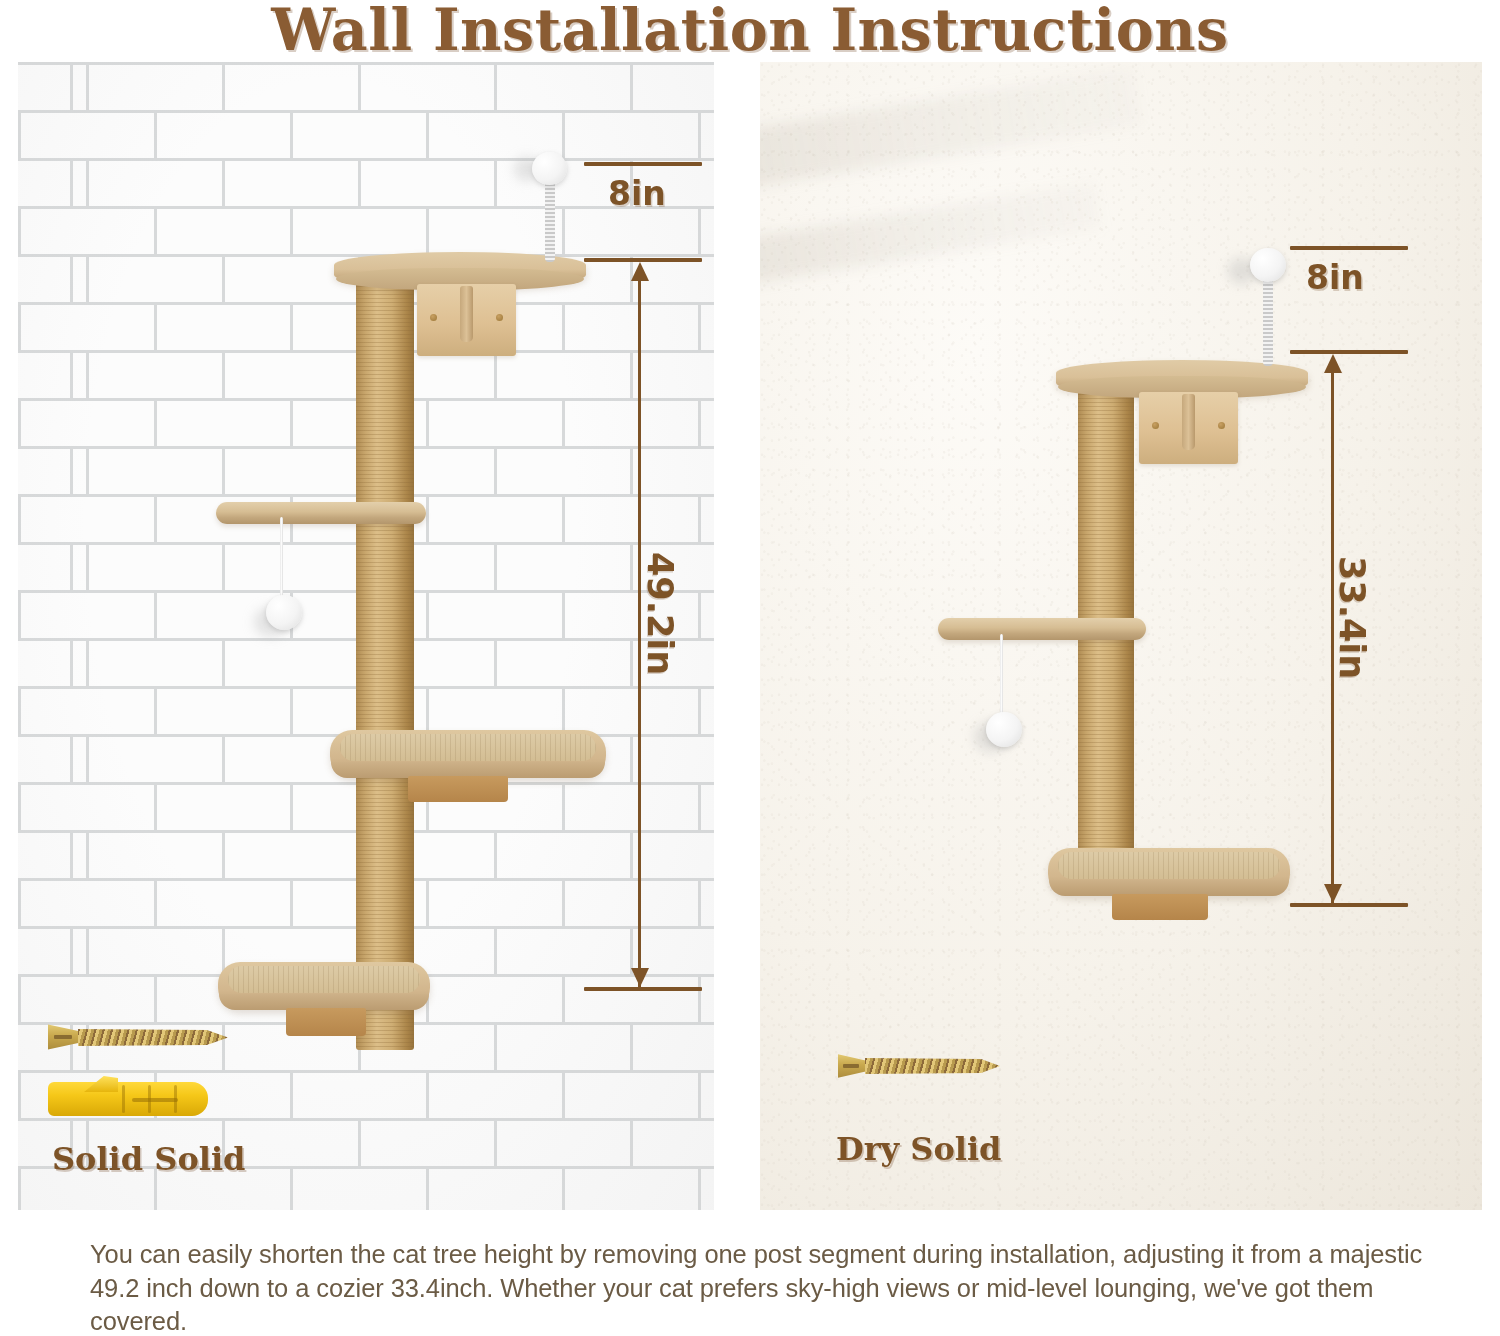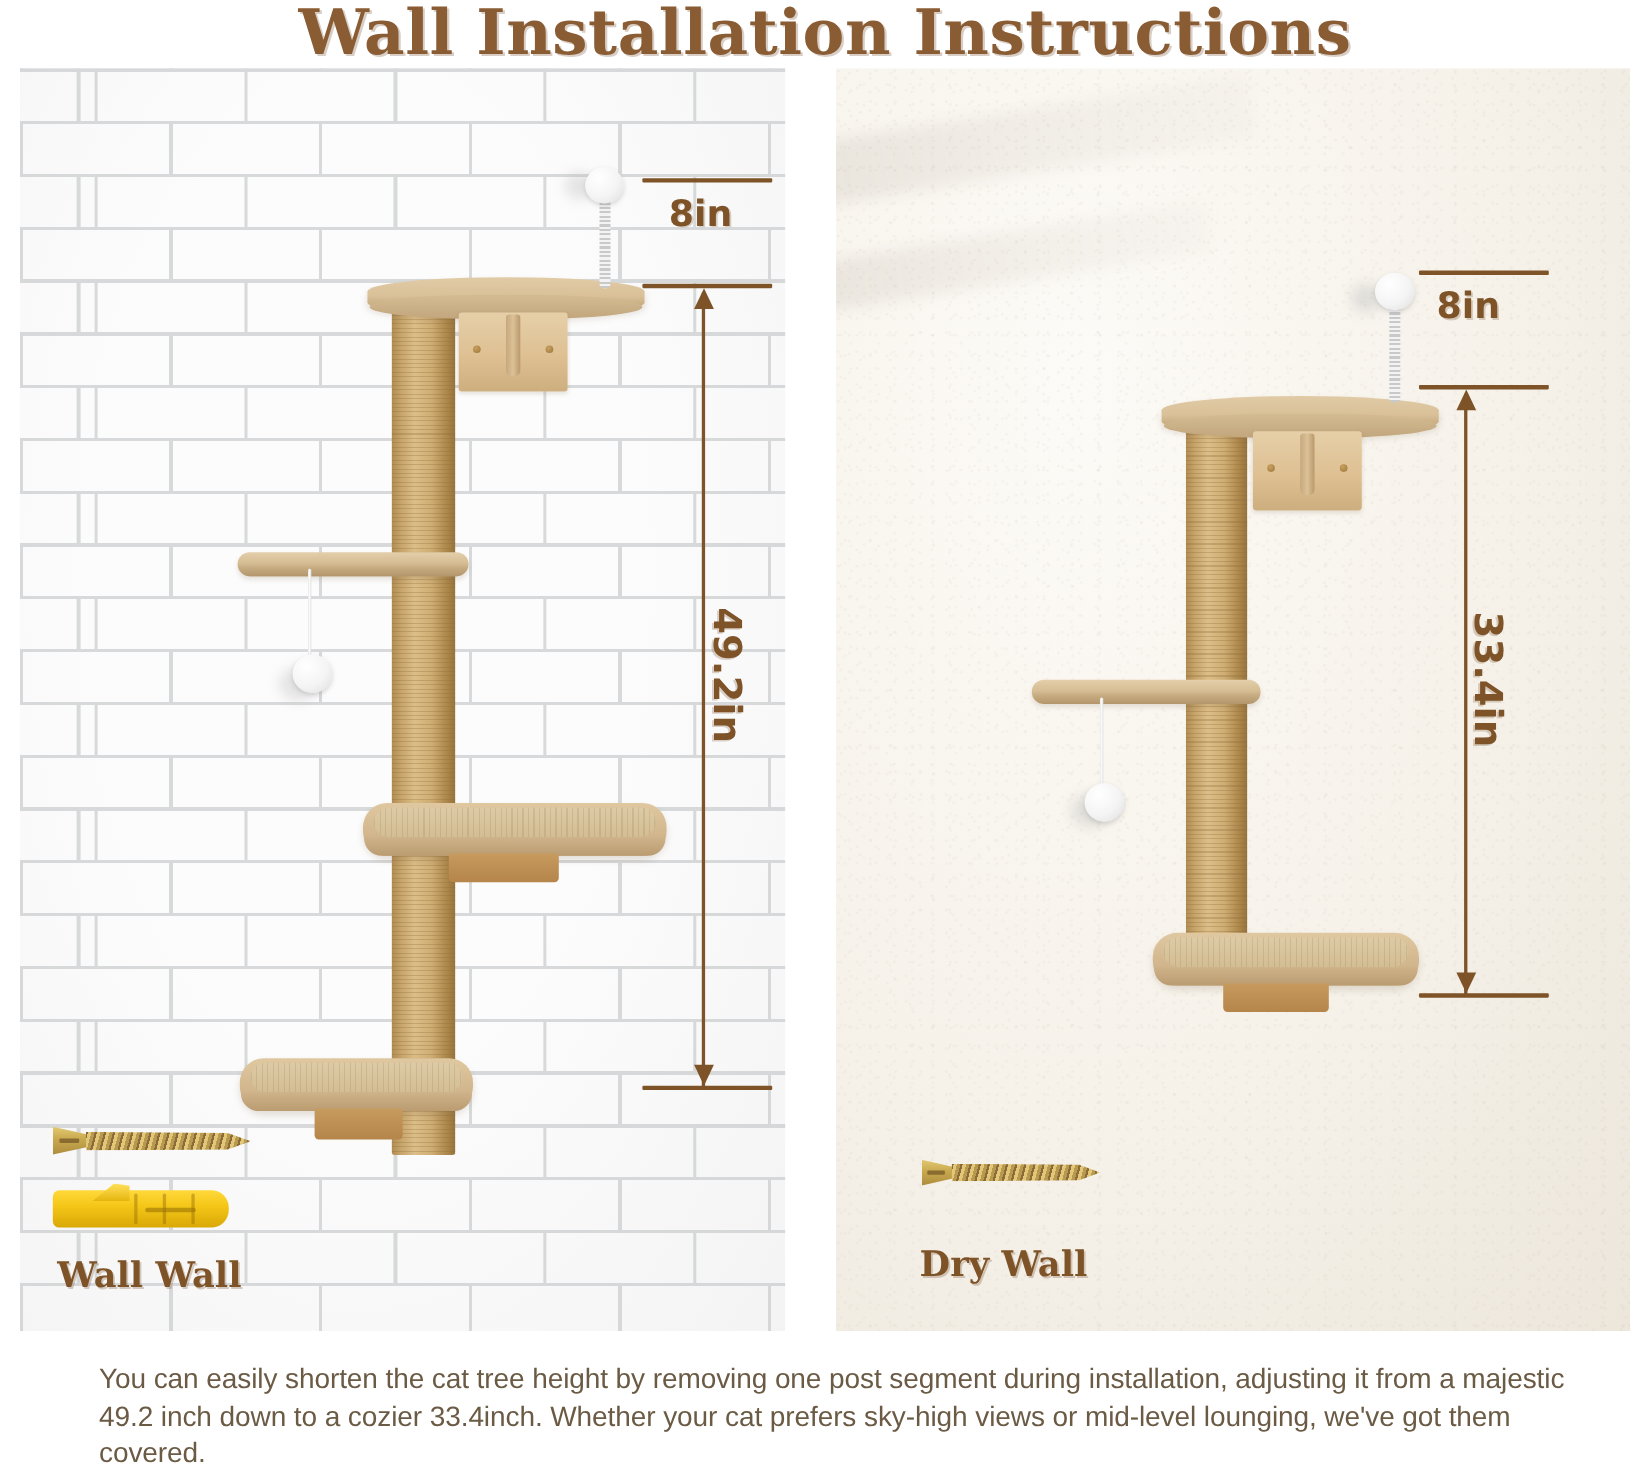--- a/index.html
+++ b/index.html
@@ -309,21 +309,21 @@
     </div>
 
     <div class="anchor" style="left:30px; top:1020px; width:160px; height:34px;">
       <div class="anchor-barb" style="left:36px; top:-6px; width:34px; height:16px;"></div>
       <div class="anchor-rib" style="left:74px; top:3px; width:3px; height:28px;"></div>
       <div class="anchor-rib" style="left:100px; top:3px; width:3px; height:28px;"></div>
       <div class="anchor-rib" style="left:126px; top:3px; width:3px; height:28px;"></div>
       <div class="anchor-slot" style="left:84px; top:16px; width:46px; height:4px;"></div>
     </div>
 
-    <div class="wall-label" style="left:34px; top:1078px;">Wall Wall</div>
+    <div class="wall-label" style="left:34px; top:1078px;">Solid Solid</div>
 
     <div class="dim-tick" style="left:566px; top:100px; width:118px;"></div>
     <div class="dim-label" style="left:590px; top:112px; font-size:33px;">8in</div>
 
     <div class="dim-tick" style="left:566px; top:196px; width:118px;"></div>
     <div class="arrow-up" style="left:613px; top:200px;"></div>
     <div class="dim-line" style="left:620px; top:204px; height:722px;"></div>
     <div class="arrow-down" style="left:613px; top:906px;"></div>
     <div class="dim-tick" style="left:566px; top:925px; width:118px;"></div>
     <div class="dim-label dim-vert" style="left:662px; top:490px; font-size:35px;">49.2in</div>
@@ -360,21 +360,21 @@
     <div class="plat-mat" style="left:298px; top:790px; width:222px; height:27px;"></div>
     <div class="plat-lip" style="left:289px; top:818px; width:240px; height:16px;"></div>
     <div class="under-bracket" style="left:352px; top:832px; width:96px; height:26px;"></div>
 
     <div class="screw" style="left:78px; top:990px; width:162px; height:28px;">
       <div class="screw-head" style="width:32px; height:28px;"></div>
       <div class="screw-shaft" style="left:27px; top:6px; width:135px; height:16px;"></div>
       <div class="screw-slot" style="left:5px; top:12px; width:16px; height:4px;"></div>
     </div>
 
-    <div class="wall-label" style="left:76px; top:1068px;">Dry Wall</div>
+    <div class="wall-label" style="left:76px; top:1068px;">Dry Solid</div>
 
     <div class="dim-tick" style="left:530px; top:184px; width:118px;"></div>
     <div class="dim-label" style="left:546px; top:196px; font-size:33px;">8in</div>
 
     <div class="dim-tick" style="left:530px; top:288px; width:118px;"></div>
     <div class="arrow-up" style="left:564px; top:292px;"></div>
     <div class="dim-line" style="left:571px; top:296px; height:546px;"></div>
     <div class="arrow-down" style="left:564px; top:822px;"></div>
     <div class="dim-tick" style="left:530px; top:841px; width:118px;"></div>
     <div class="dim-label dim-vert" style="left:612px; top:494px; font-size:35px;">33.4in</div>

